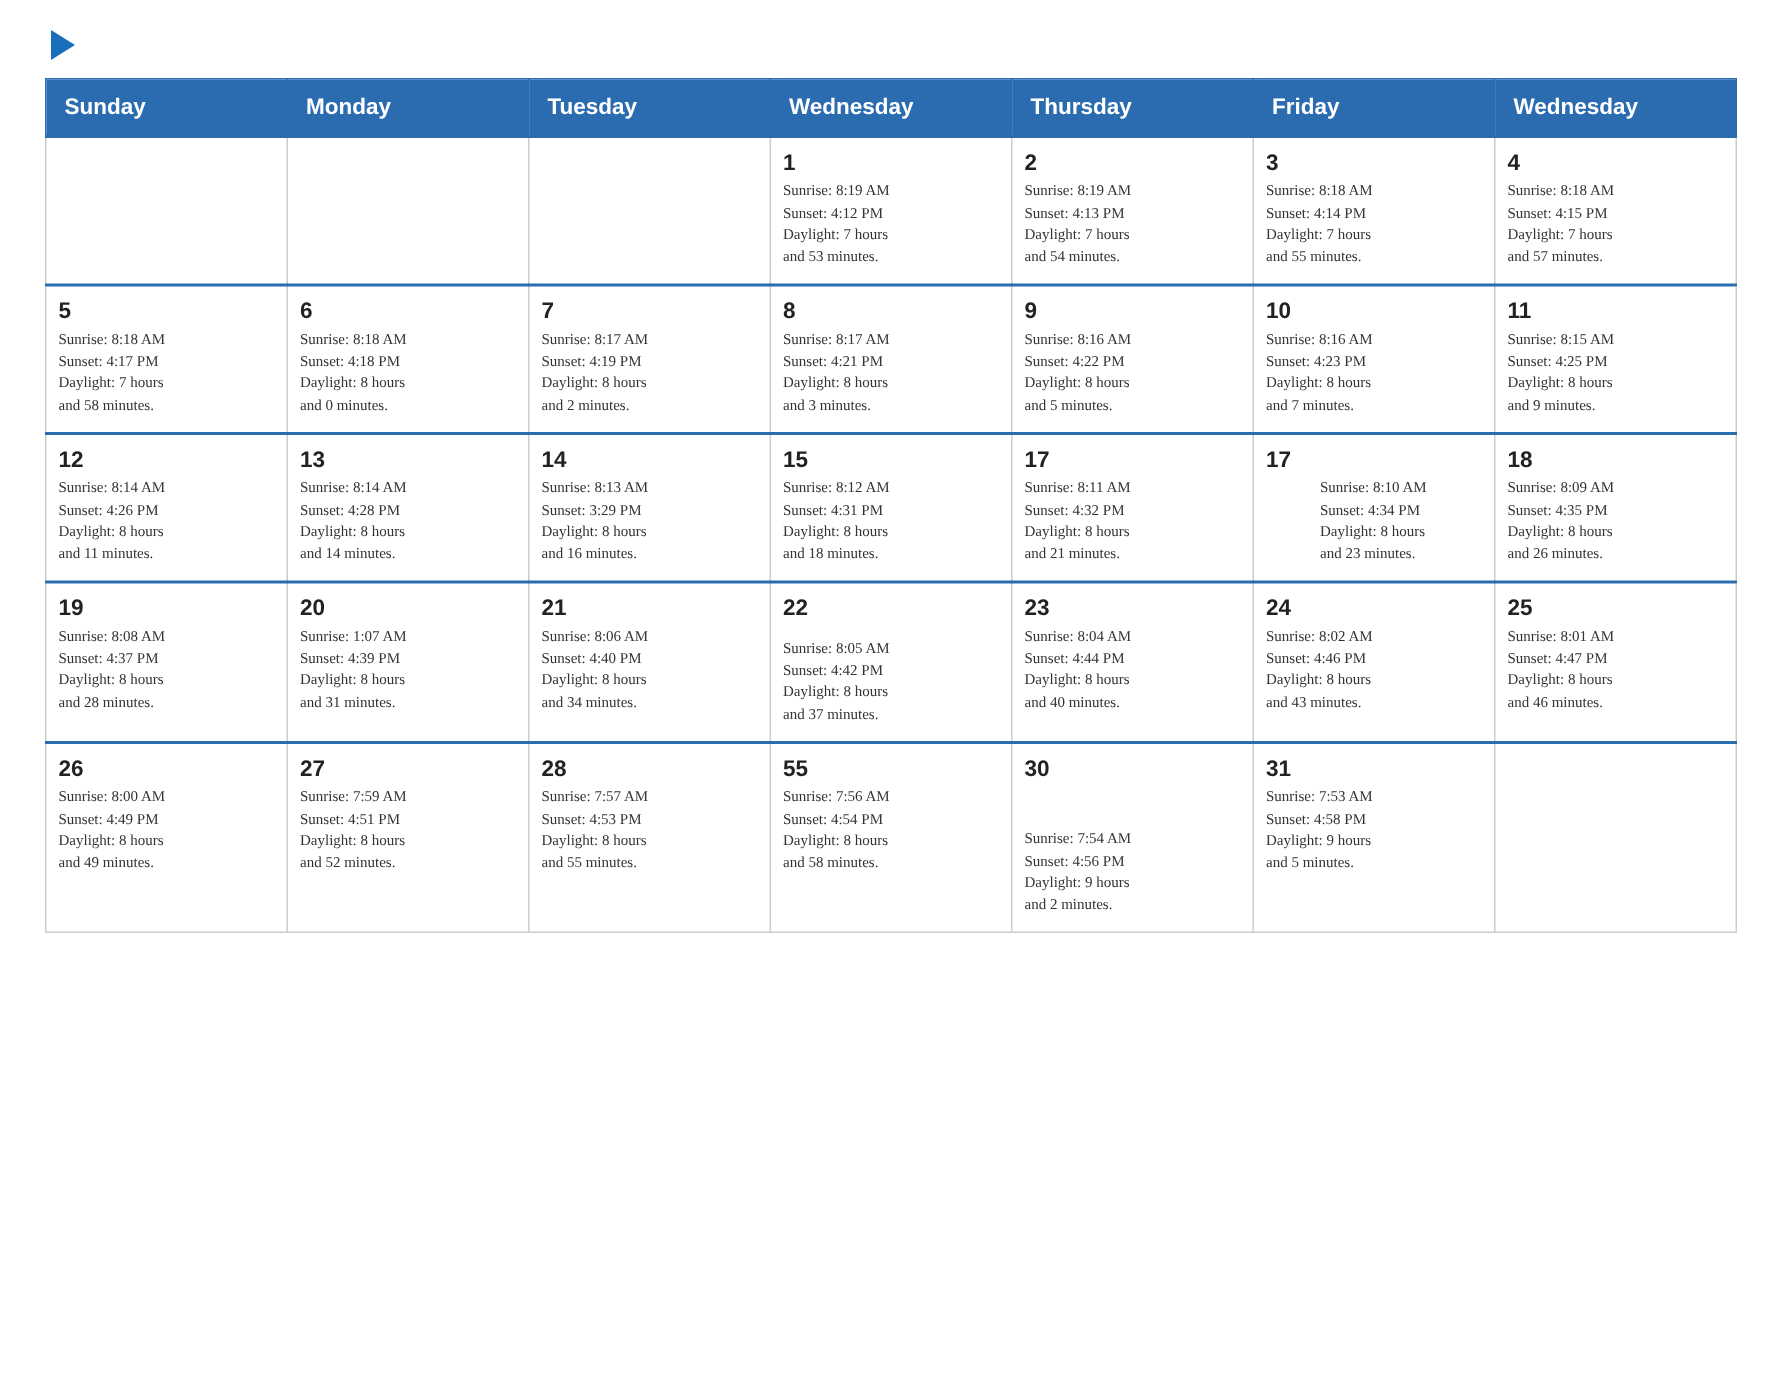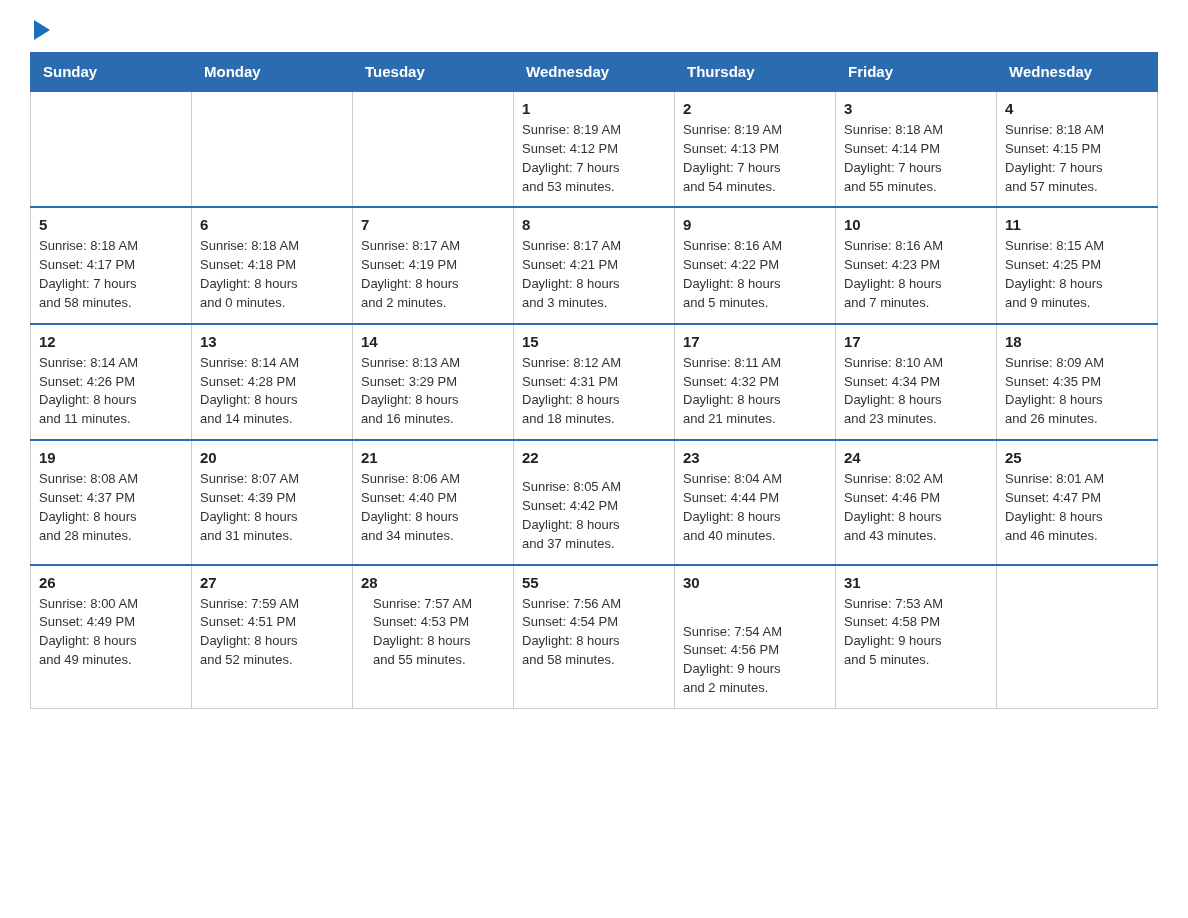--- a/index.html
+++ b/index.html
@@ -68,23 +68,24 @@
       border-top: 2px solid #2b6cb0;
     }
     .day-number {
       font-size: 15px;
       font-weight: bold;
       color: #222;
       margin-bottom: 4px;
       display: block;
     }
     .day-info {
-      font-size: 13px;
+      font-size: 10px;
       color: #333;
       line-height: 1.45;
+      font-family: Liberation Serif, serif;
     }
     .empty-cell {
       background: #fff;
     }
     .logo-wrapper {
       display: flex;
       flex-direction: column;
       align-items: flex-start;
     }
     .logo-line1 {
@@ -254,21 +255,21 @@
         </td>
         <td>
           <span class="day-number">17</span>
           <div class="day-info" style="white-space: pre-line;">Sunrise: 8:11 AM
 Sunset: 4:32 PM
 Daylight: 8 hours
 and 21 minutes.</div>
         </td>
         <td>
           <span class="day-number">17</span>
-          <div class="day-info" style="white-space: pre-line;">Sunrise: 8:10 AM
+          <div class="day-info" style="white-space: pre-line; margin-left: 36px;">Sunrise: 8:10 AM
 Sunset: 4:34 PM
 Daylight: 8 hours
 and 23 minutes.</div>
         </td>
         <td>
           <span class="day-number">18</span>
           <div class="day-info" style="white-space: pre-line;">Sunrise: 8:09 AM
 Sunset: 4:35 PM
 Daylight: 8 hours
 and 26 minutes.</div>
@@ -277,21 +278,21 @@
       <tr>
         <td>
           <span class="day-number">19</span>
           <div class="day-info" style="white-space: pre-line;">Sunrise: 8:08 AM
 Sunset: 4:37 PM
 Daylight: 8 hours
 and 28 minutes.</div>
         </td>
         <td>
           <span class="day-number">20</span>
-          <div class="day-info" style="white-space: pre-line;">Sunrise: 8:07 AM
+          <div class="day-info" style="white-space: pre-line;">Sunrise: 1:07 AM
 Sunset: 4:39 PM
 Daylight: 8 hours
 and 31 minutes.</div>
         </td>
         <td>
           <span class="day-number">21</span>
           <div class="day-info" style="white-space: pre-line;">Sunrise: 8:06 AM
 Sunset: 4:40 PM
 Daylight: 8 hours
 and 34 minutes.</div>
@@ -335,21 +336,21 @@
         </td>
         <td>
           <span class="day-number">27</span>
           <div class="day-info" style="white-space: pre-line;">Sunrise: 7:59 AM
 Sunset: 4:51 PM
 Daylight: 8 hours
 and 52 minutes.</div>
         </td>
         <td>
           <span class="day-number">28</span>
-          <div class="day-info" style="white-space: pre-line; margin-left: 12px;">Sunrise: 7:57 AM
+          <div class="day-info" style="white-space: pre-line;">Sunrise: 7:57 AM
 Sunset: 4:53 PM
 Daylight: 8 hours
 and 55 minutes.</div>
         </td>
         <td>
           <span class="day-number">55</span>
           <div class="day-info" style="white-space: pre-line;">Sunrise: 7:56 AM
 Sunset: 4:54 PM
 Daylight: 8 hours
 and 58 minutes.</div>

